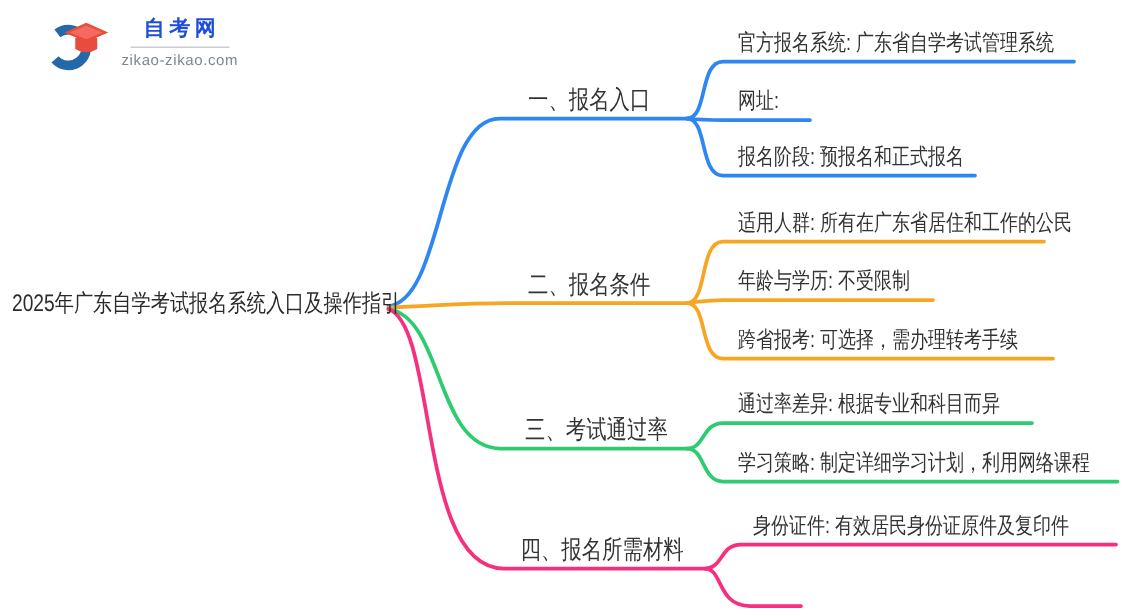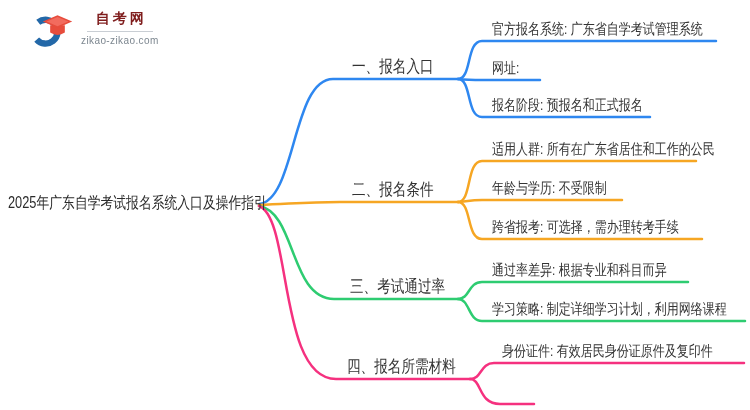--- a/index.html
+++ b/index.html
@@ -21,21 +21,21 @@
     transform-origin:0 0;
     line-height:1.2;
   }
   .root-label   { font-size:16px; color:#2b2b2b; }
   .branch-label { font-size:17px; }
   .leaf-label   { font-size:15px; }
 
   
   .logo { position:absolute; left:30px; top:7px; display:flex; align-items:center; gap:7px; }
   .logo-text { display:flex; flex-direction:column; align-items:center; }
-  .logo-name { font-size:14px; font-weight:700; color:#7f1d1d; letter-spacing:3px; padding:0 0 3px 3px; }
+  .logo-name { font-size:14px; font-weight:700; color:#1d4ed8; letter-spacing:3px; padding:0 0 3px 3px; }
   .logo-divider { width:66px; border-top:1px solid #c9ced4; margin-bottom:3px; }
   .logo-url { font-size:10px; color:#7d8790; letter-spacing:0.4px; }
 </style>
 </head>
 <body>
 
 <div class="stage">
 
   <svg class="wires" width="750" height="410" viewBox="0 0 750 410">
     <g fill="none" stroke-linecap="round" stroke-linejoin="round" stroke-width="2.5">

